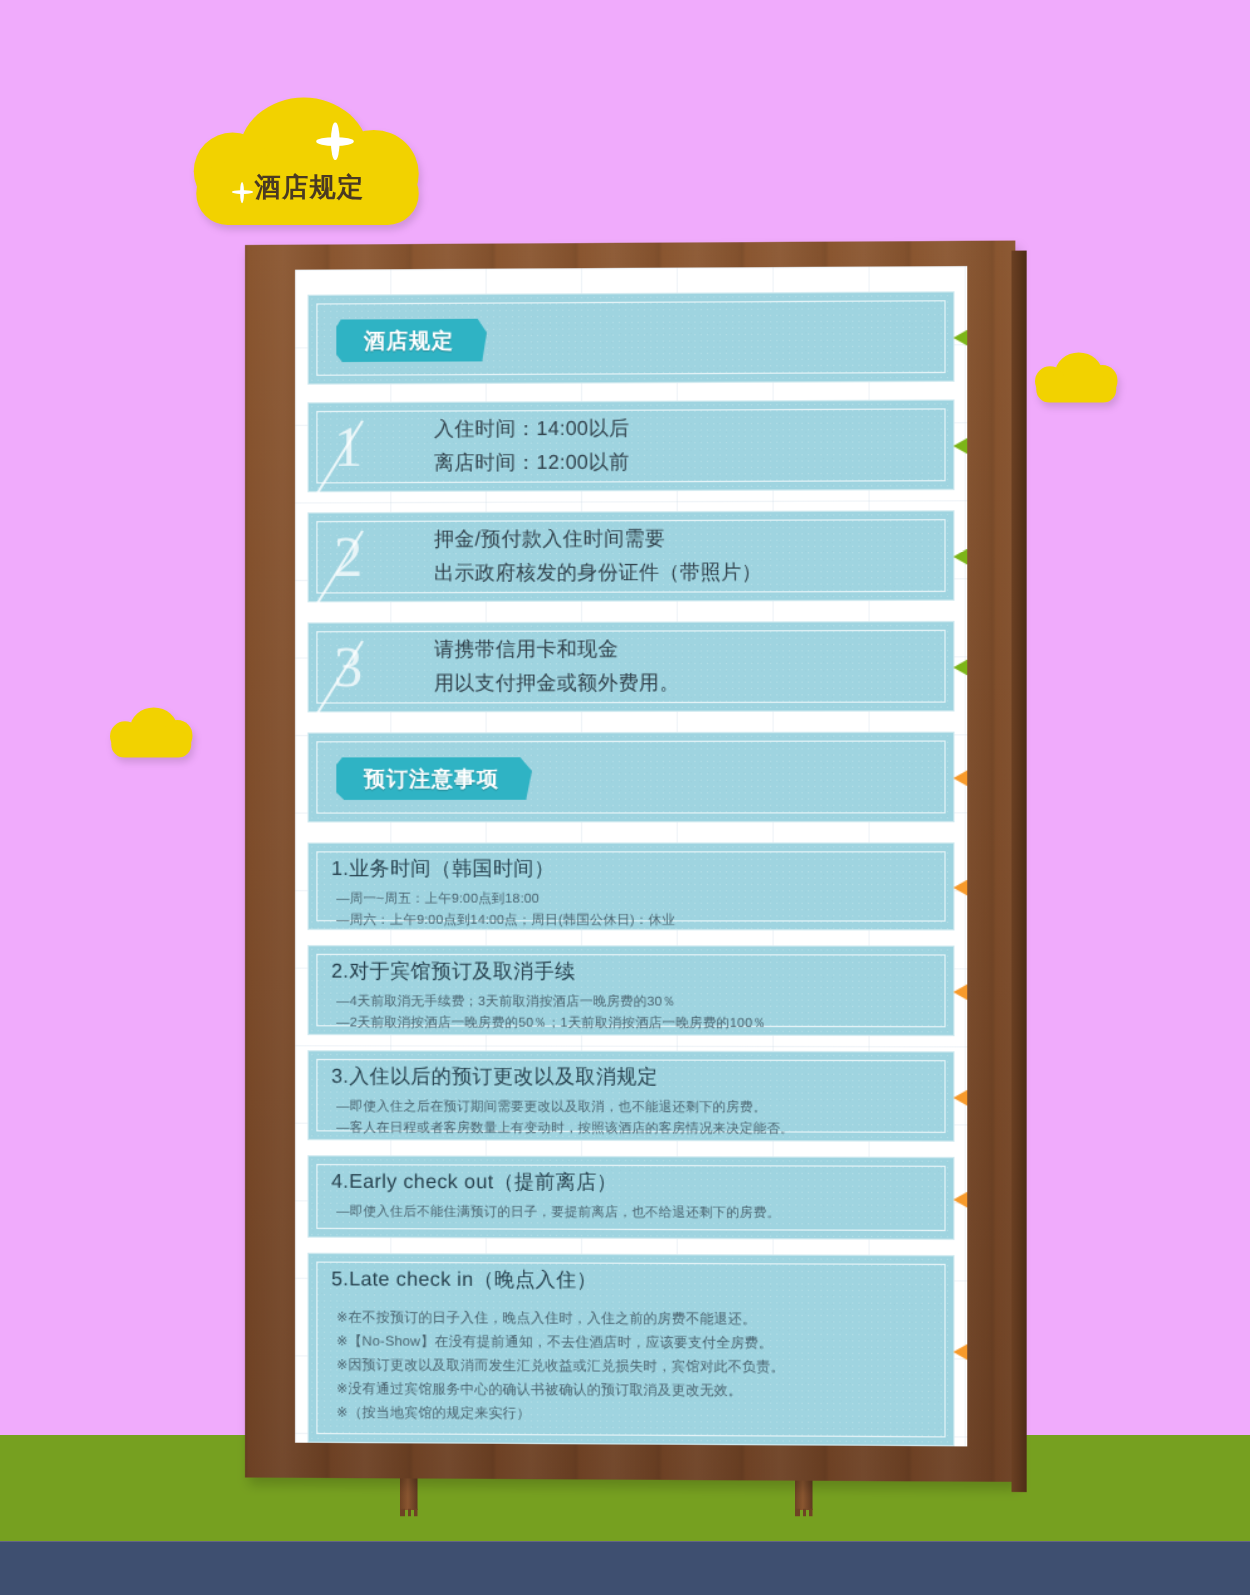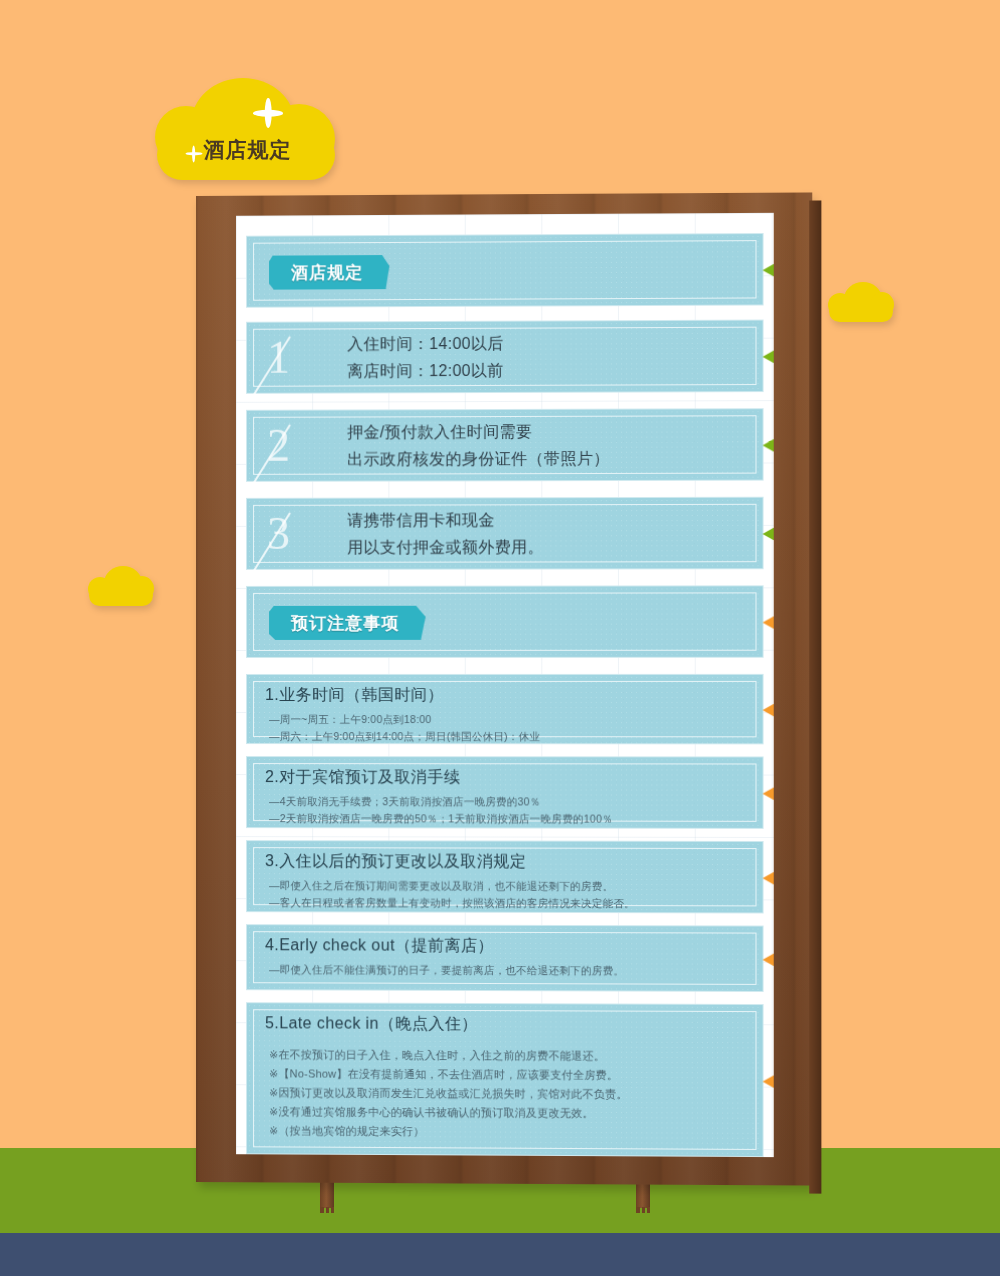--- a/index.html
+++ b/index.html
@@ -9,21 +9,21 @@
     height: 1276px;
     background: #ffffff;
     font-family: "Liberation Sans", "DejaVu Sans", sans-serif;
     overflow: hidden;
   }
 
   #stage {
     position: relative;
     width: 1000px;
     height: 1276px;
-    background: #fdba74;
+    background: #f0abfc;
     overflow: hidden;
   }
 
   
   .grass {
     position: absolute;
     left: 0; right: 0;
     top: 1148px;
     height: 85px;
     background: #76a020;

